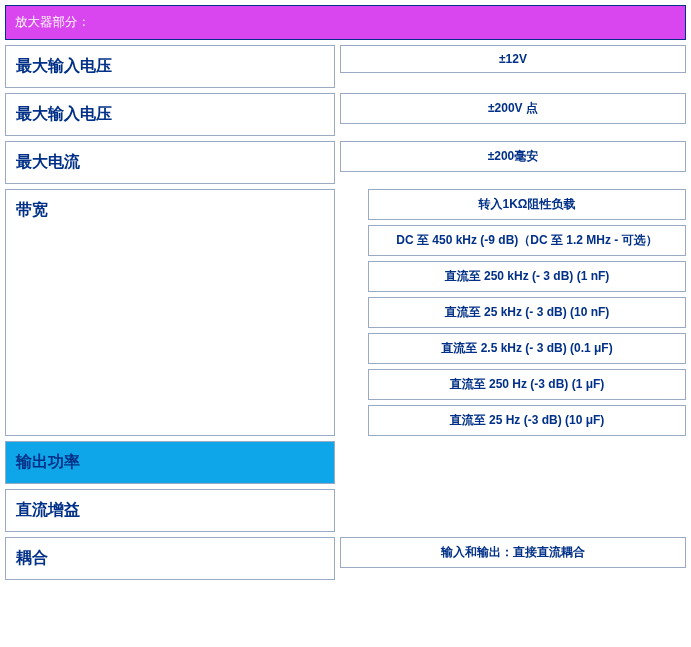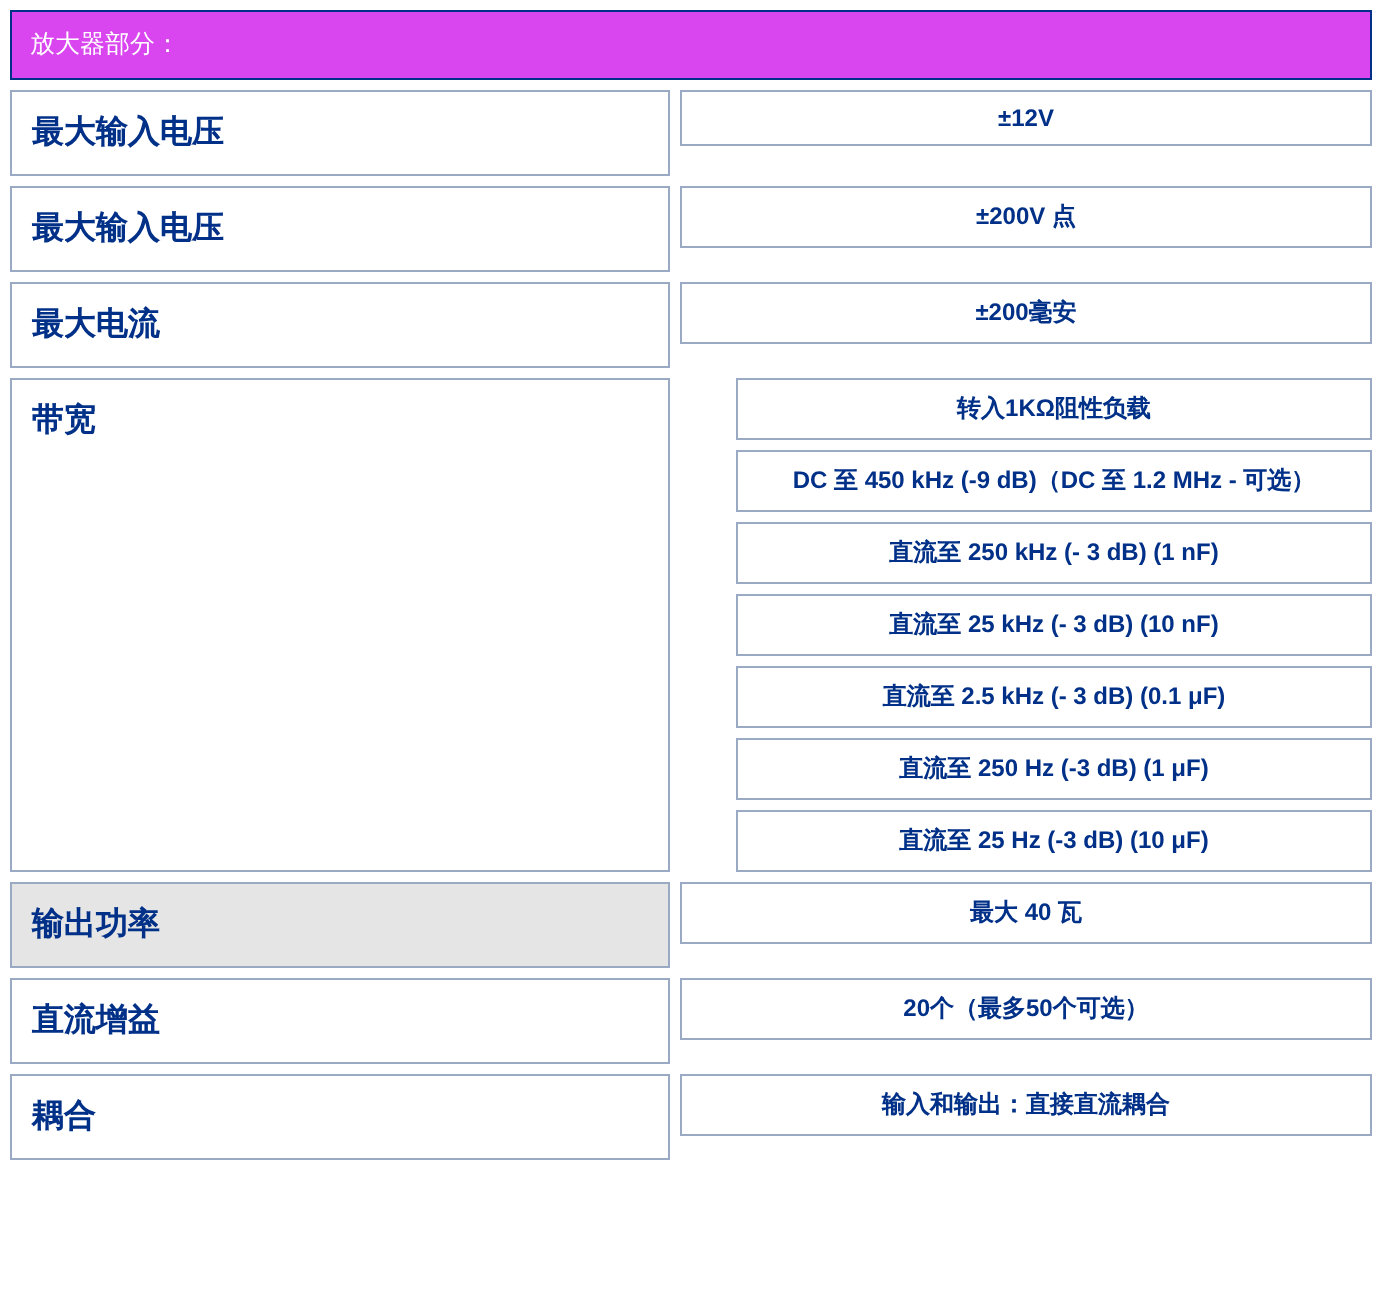--- a/index.html
+++ b/index.html
@@ -25,21 +25,21 @@
     background: #ffffff;
     color: #003087;
     font-size: 16px;
     font-weight: bold;
     padding: 10px 10px;
     box-sizing: border-box;
     display: flex;
     align-items: flex-start;
   }
   .label-cell.shaded {
-    background: #e5e5e5;
+    background: #0ea5e9;
   }
   .value-col {
     flex: 1;
     display: flex;
     flex-direction: column;
     margin-left: 5px;
   }
   .value-cell {
     border: 1px solid #9aa9c4;
     background: #ffffff;
@@ -100,29 +100,23 @@
           <div class="value-cell">DC 至 450 kHz (-9 dB)（DC 至 1.2 MHz - 可选）</div>
           <div class="value-cell">直流至 250 kHz (- 3 dB) (1 nF)</div>
           <div class="value-cell">直流至 25 kHz (- 3 dB) (10 nF)</div>
           <div class="value-cell">直流至 2.5 kHz (- 3 dB) (0.1 μF)</div>
           <div class="value-cell">直流至 250 Hz (-3 dB) (1 μF)</div>
           <div class="value-cell">直流至 25 Hz (-3 dB) (10 μF)</div>
         </div>
       </div>
       <div class="row-wrap" style="margin-bottom: 5px;">
         <div class="label-cell shaded">输出功率</div>
-        <div class="value-col">
-          <div class="value-cell">最大 40 瓦</div>
-        </div>
       </div>
       <div class="row-wrap" style="margin-bottom: 5px;">
         <div class="label-cell">直流增益</div>
-        <div class="value-col">
-          <div class="value-cell">20个（最多50个可选）</div>
-        </div>
       </div>
       <div class="row-wrap" style="margin-bottom: 5px;">
         <div class="label-cell">耦合</div>
         <div class="value-col">
           <div class="value-cell">输入和输出：直接直流耦合</div>
         </div>
       </div>
     </div>
 
 </div>

